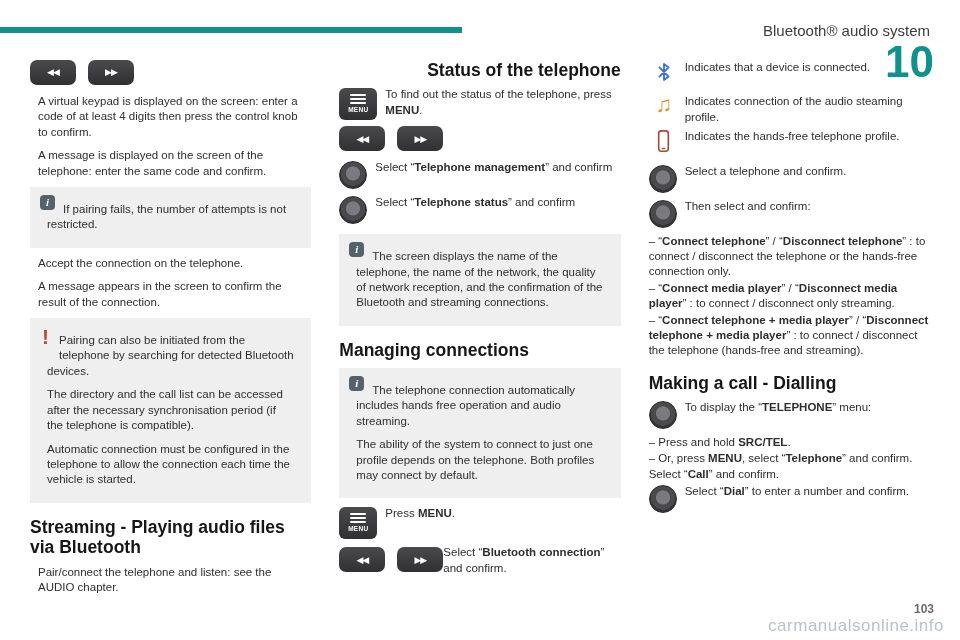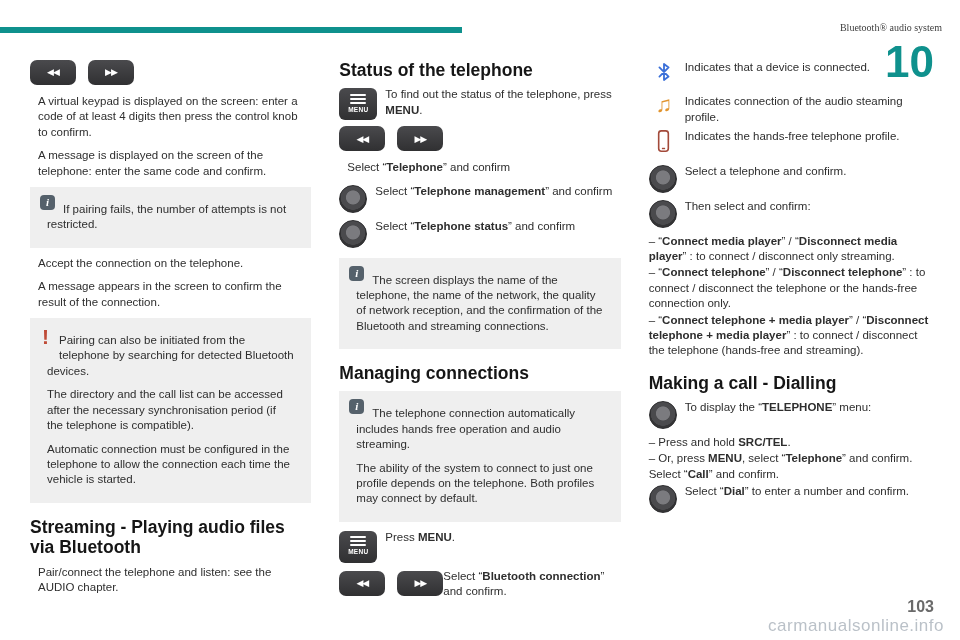--- a/index.html
+++ b/index.html
@@ -15,27 +15,27 @@
     --watermark-gray:#96a0ab;
   }
   *{box-sizing:border-box;}
   html,body{margin:0;padding:0;}
   body{
     width:960px;height:640px;overflow:hidden;background:#fff;
     font-family:"Liberation Sans", sans-serif;color:var(--body-text);
     position:relative;
   }
   .top-bar{position:absolute;left:0;top:27px;width:462px;height:6px;background:var(--accent-teal);}
-  .header-title{position:absolute;top:22px;right:18px;font-size:10px;color:#3c3c3c;font-family:Liberation Serif, serif;}
+  .header-title{position:absolute;top:22px;right:30px;font-size:15px;color:#3c3c3c;}
   .chapter-num{position:absolute;top:40px;right:26px;font-size:44px;line-height:1;font-weight:700;color:var(--accent-teal);}
   .columns{position:absolute;left:30px;top:58px;width:900px;display:grid;grid-template-columns:repeat(3,1fr);column-gap:28px;}
   .col{font-size:11.5px;line-height:1.34;}
   .col p{margin:8px;}
   h2{font-size:17.5px;line-height:1.15;font-weight:700;color:var(--heading-text);margin:14px 0 7px;}
-  .col > h2:first-child{margin-top:2px;}
+  .col > h2:first-child{margin-top:2px;text-align:right;}
 
   .row{display:flow-root;margin:2px 0 4px;}
   .fl{float:left;margin:1px 8px 2px 0;}
 
   .icon-pair{display:flex;gap:12px;margin:2px 0 9px;}
   .icon-pair.fl{display:flex;float:left;}
 
   .btn-media{
     display:inline-flex;align-items:center;justify-content:center;
     width:46px;height:25px;border-radius:7px;
@@ -68,21 +68,21 @@
     float:left;color:var(--warning-red);font-size:21px;font-weight:800;line-height:1;
     margin:1px 10px 3px 3px;
   }
 
   .icon-cell{float:left;width:30px;text-align:center;margin:0 6px 2px 0;}
   .note-glyph{font-size:22px;line-height:1;color:var(--note-orange);}
   .bt-path{stroke:var(--bluetooth-blue);}
   .phone-path{stroke:var(--phone-red);}
 
   .list p{margin:0 0 1px;}
-  .page-number{position:absolute;right:26px;bottom:24px;font-size:16px;font-weight:700;color:#6a6a6a;text-align:right;}
+  .page-number{position:absolute;right:26px;bottom:24px;font-size:12px;font-weight:700;color:#6a6a6a;text-align:right;}
   .watermark{
     position:absolute;right:16px;bottom:4px;font-size:17px;color:var(--watermark-gray);
     opacity:0.65;letter-spacing:0.5px;pointer-events:none;z-index:5;
   }
 </style>
 </head>
 <body style="--accent-teal: #0f918d; --bluetooth-blue: #3a6fd8; --note-orange: #e2952f; --phone-red: #a34a3a; --warning-red: #bf4b37; --box-bg: #efefef; --button-dark: #3b3b3d; --watermark-gray: #96a0ab;">
 
 <div class="top-bar"></div>
 <div class="header-title">Bluetooth® audio system</div>
@@ -127,21 +127,20 @@
           <i class="ml"></i>
         <span class="menu-label">MENU</span>
       </span>
       <span><span>To find out the status of the telephone, press </span><b>MENU</b><span>.</span></span>
     </div>
 
     <div class="icon-pair">
       <span class="btn-media">◀◀</span>
       <span class="btn-media">▶▶</span>
     </div>
-    <p><span>Select “</span><b>Telephone</b><span>” and confirm</span></p>
 
     <div class="row">
       <span class="knob fl"></span>
       <span><span>Select “</span><b>Telephone management</b><span>” and confirm</span></span>
     </div>
     <div class="row">
       <span class="knob fl"></span>
       <span><span>Select “</span><b>Telephone status</b><span>” and confirm</span></span>
     </div>
 
@@ -207,22 +206,22 @@
       <span class="knob fl"></span>
       <span>Select a telephone and confirm.</span>
     </div>
 
     <div class="row">
       <span class="knob fl"></span>
       <span>Then select and confirm:</span>
     </div>
 
     <div class="list">
+      <p><span>– “</span><b>Connect telephone</b><span>” / “</span><b>Disconnect telephone</b><span>” : to connect / disconnect the telephone or the hands-free connection only.</span></p>
       <p><span>– “</span><b>Connect media player</b><span>” / “</span><b>Disconnect media player</b><span>” : to connect / disconnect only streaming.</span></p>
-      <p><span>– “</span><b>Connect telephone</b><span>” / “</span><b>Disconnect telephone</b><span>” : to connect / disconnect the telephone or the hands-free connection only.</span></p>
       <p><span>– “</span><b>Connect telephone + media player</b><span>” / “</span><b>Disconnect telephone + media player</b><span>” : to connect / disconnect the telephone (hands-free and streaming).</span></p>
     </div>
 
     <h2>Making a call - Dialling</h2>
 
     <div class="row">
       <span class="knob fl"></span>
       <span><span>To display the “</span><b>TELEPHONE</b><span>” menu:</span></span>
     </div>
 

